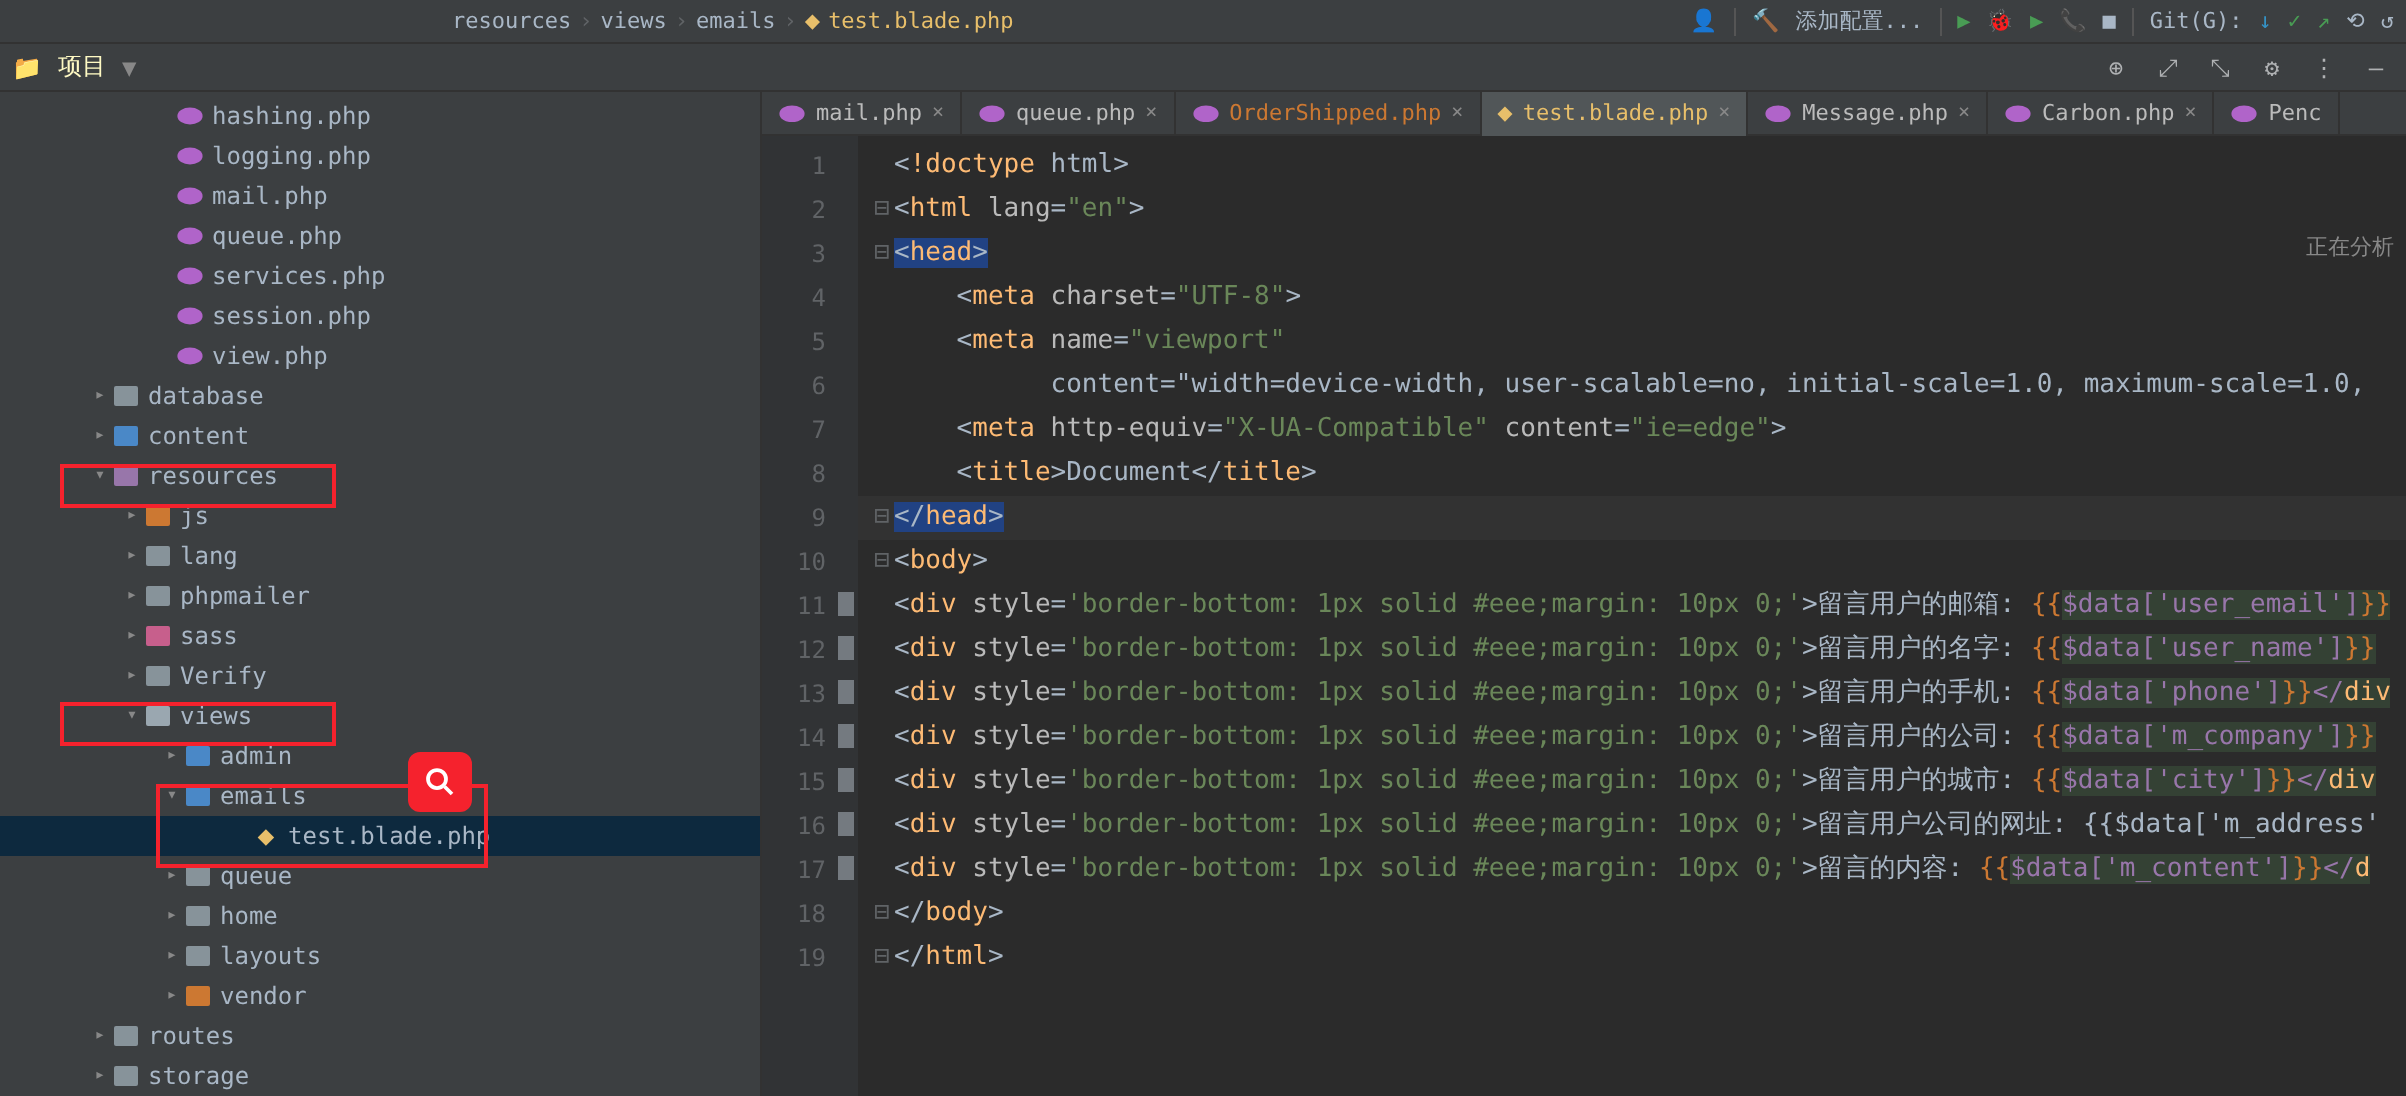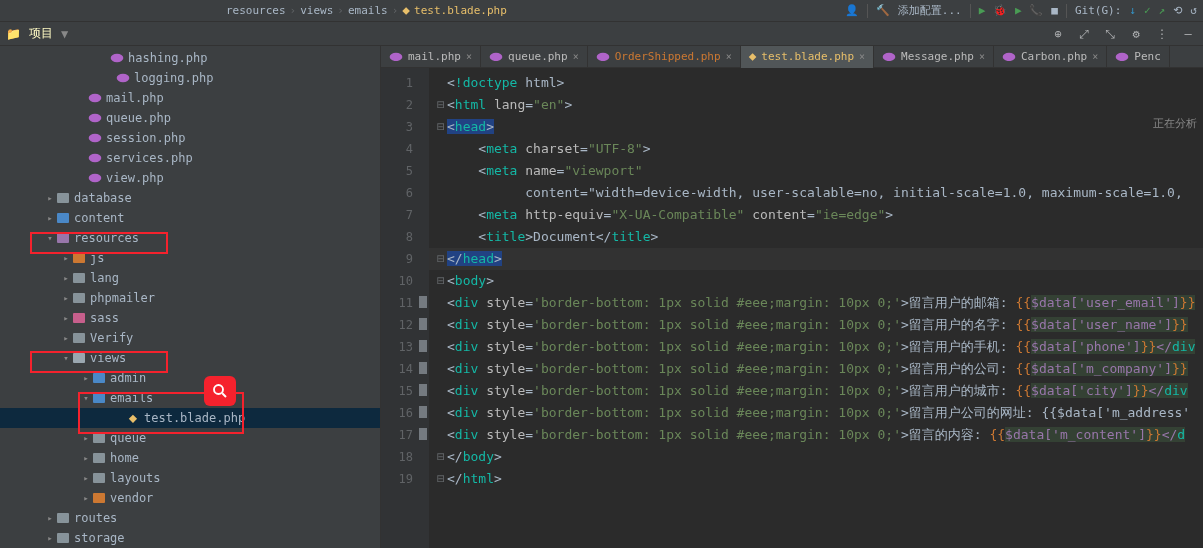--- a/index.html
+++ b/index.html
@@ -47,21 +47,21 @@
 .tab-name-yellow { color:#e8bf6a; }
 .tab-name-normal { color:#bbbbbb; }
 
 .code-area { flex:1; display:flex; overflow:hidden; position:relative; }
 .gutter { width:48px; background:#313335; padding-top:4px; text-align:right; }
 .gutter .ln { height:22px; line-height:22px; padding-right:16px; color:#606366; font-size:12px; position:relative; }
 .gutter .diff { position:absolute; right:2px; top:4px; width:8px; height:12px; background:#747a80; }
 .code { flex:1; padding-top:4px; font-family:Consolas,monospace; font-size:13px; overflow:hidden; }
 .code-line { height:22px; line-height:22px; white-space:pre; padding-left:8px; }
 .fold { color:#606366; display:inline-block; width:10px; }
-.t-tag { color:#14b8a6; }
+.t-tag { color:#fdba74; }
 .t-attr { color:#bababa; }
 .t-str { color:#6a8759; }
 .t-blade { color:#cc7832; }
 .t-var { color:#9876aa;text-align:center; }
 .hl-head { background:#214283; }
 .hl-active { background:#323232; }
 .var-bg { background:#344134; }
 
 .status-right { position:absolute; right:6px; top:48px; font-size:11px; color:#888; }
 </style>
@@ -110,30 +110,30 @@
   <span class="tool-icon">⤡</span>
   <span class="tool-icon">⚙</span>
   <span class="tool-icon">⋮</span>
   <span class="tool-icon">—</span>
 </div>
 
 <div class="main">
 
   <div class="sidebar">
     <div class="tree" id="tree">
-        <div class="tree-row" style="padding-left: 76px; margin-left: 22px;">
+        <div class="tree-row" style="padding-left: 76px;">
           <span class="arrow"></span>
           <span class="tree-icon php">
             <svg viewBox="0 0 20 14">
               <ellipse cx="10" cy="7" rx="9" ry="6" fill="#b064c9"></ellipse>
             </svg>
           </span>
           <span>hashing.php</span>
         </div>
-        <div class="tree-row" style="padding-left: 104px;">
+        <div class="tree-row" style="padding-left: 76px;">
           <span class="arrow"></span>
           <span class="tree-icon php">
             <svg viewBox="0 0 20 14">
               <ellipse cx="10" cy="7" rx="9" ry="6" fill="#b064c9"></ellipse>
             </svg>
           </span>
           <span>logging.php</span>
         </div>
         <div class="tree-row" style="padding-left: 76px;">
           <span class="arrow"></span>
@@ -153,30 +153,30 @@
           </span>
           <span>queue.php</span>
         </div>
         <div class="tree-row" style="padding-left: 76px;">
           <span class="arrow"></span>
           <span class="tree-icon php">
             <svg viewBox="0 0 20 14">
               <ellipse cx="10" cy="7" rx="9" ry="6" fill="#b064c9"></ellipse>
             </svg>
           </span>
+          <span>services.php</span>
+        </div>
+        <div class="tree-row" style="padding-left: 76px;">
+          <span class="arrow"></span>
+          <span class="tree-icon php">
+            <svg viewBox="0 0 20 14">
+              <ellipse cx="10" cy="7" rx="9" ry="6" fill="#b064c9"></ellipse>
+            </svg>
+          </span>
           <span>session.php</span>
-        </div>
-        <div class="tree-row" style="padding-left: 76px;">
-          <span class="arrow"></span>
-          <span class="tree-icon php">
-            <svg viewBox="0 0 20 14">
-              <ellipse cx="10" cy="7" rx="9" ry="6" fill="#b064c9"></ellipse>
-            </svg>
-          </span>
-          <span>services.php</span>
         </div>
         <div class="tree-row" style="padding-left: 76px;">
           <span class="arrow"></span>
           <span class="tree-icon php">
             <svg viewBox="0 0 20 14">
               <ellipse cx="10" cy="7" rx="9" ry="6" fill="#b064c9"></ellipse>
             </svg>
           </span>
           <span>view.php</span>
         </div>

